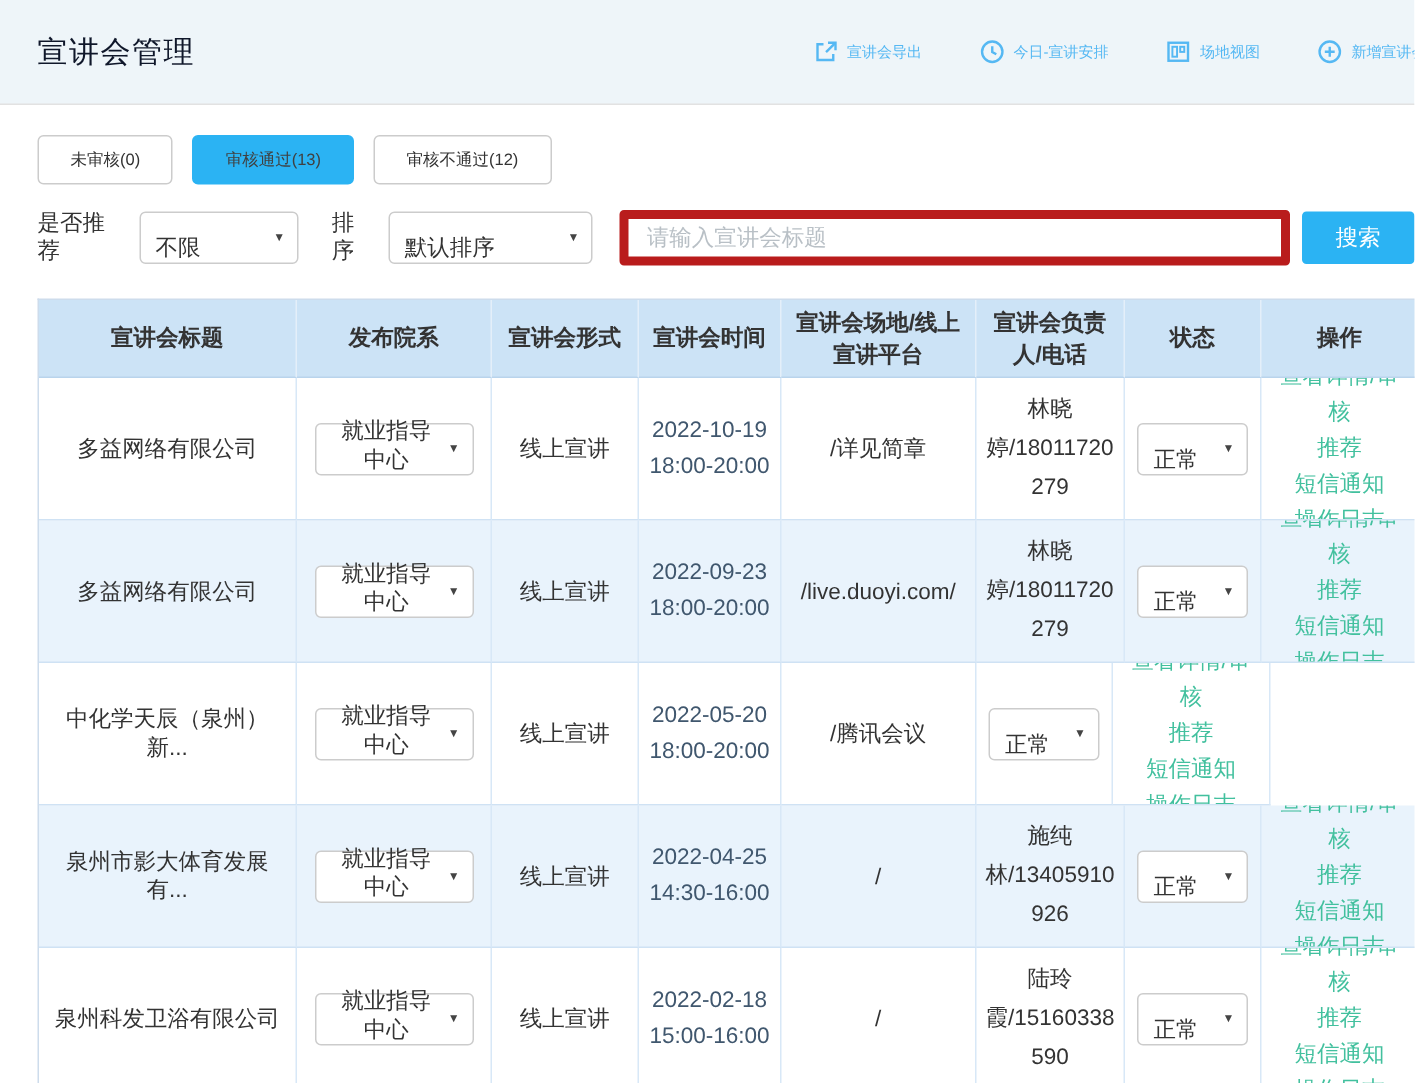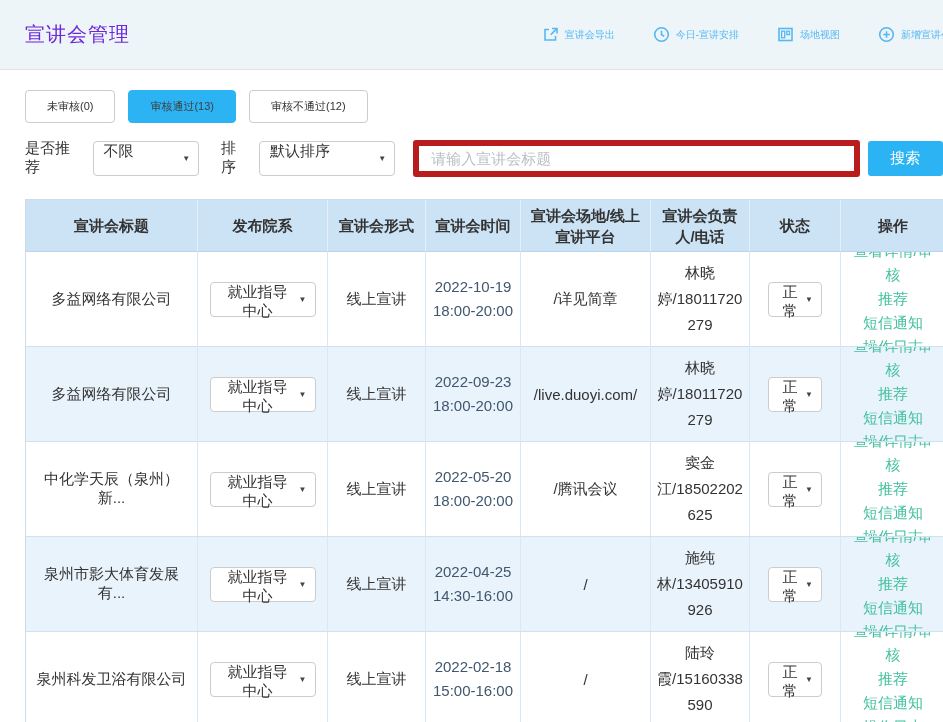--- a/index.html
+++ b/index.html
@@ -3,39 +3,39 @@
 <meta charset="utf-8">
 <style>
   * { margin: 0; padding: 0; box-sizing: border-box; }
   html, body { width: 943px; height: 722px; overflow: hidden; background: #fff;
     font-family: "Liberation Sans", "DejaVu Sans", sans-serif; }
   .page { width: 943px; height: 722px; overflow: hidden; position: relative; }
 
   
   .page-header { height: 70px; background: #eef5f9; border-bottom: 1px solid #e2e2e2;
     display: flex; align-items: center; padding: 0 0 0 25px; }
-  .page-title { font-size: 20px; color: #6d28d9; letter-spacing: 1px; font-weight: 400; }
+  .page-title { font-size: 20px; color: #0f172a; letter-spacing: 1px; font-weight: 400; }
   .header-actions { margin-left: auto; display: flex; align-items: center; gap: 38px;
     margin-right: -8px; white-space: nowrap; }
   .header-link { display: flex; align-items: center; gap: 6px; color: #55b8f3;
     font-size: 10px; cursor: pointer; }
   .header-link svg { width: 17px; height: 17px; display: block; }
 
   
   .tabs { padding: 20px 0 0 25px; display: flex; gap: 13px; }
   .tab { height: 33px; padding: 0 21px; background: #fff; border: 1px solid #ccc;
     border-radius: 4px; font-size: 11px; color: #333; display: flex; align-items: center;
     cursor: pointer; }
   .tab.active { background: #2bb3f3; border-color: #2bb3f3; color: #404040; }
 
   
   .filters { padding: 16px 0 0 25px; display: flex; align-items: center; font-size: 15px; color: #333; }
   .filter-label { margin-right: 8px; }
   .select { position: relative; background: #fff; border: 1px solid #ccc; border-radius: 4px;
-    height: 35px; display: flex; align-items: flex-start; padding: 0 20px 0 10px; cursor: pointer;
+    height: 35px; display: flex; align-items: flex-end; padding: 0 20px 0 10px; cursor: pointer;
     font-size: 15px; color: #333; }
   .select::after { content: "▼"; position: absolute; right: 8px; top: 50%;
     transform: translateY(-50%); font-size: 8px; color: #444; }
   .sel-recommend { width: 107px; margin-right: 22px; }
   .sel-sort { width: 137px; margin-right: 18px; }
   .search-input { width: 449px; height: 37px; border: 6px solid #b91c1c; border-radius: 3px;
     padding: 0 12px; font-size: 15px; color: #333; outline: none; margin-right: 8px;
     font-family: "Liberation Sans", "DejaVu Sans", sans-serif; }
   .search-input::placeholder { color: #b9c0c6; }
   .search-btn { width: 76px; height: 35px; background: #2bb3f3; color: #fff; border: none;
@@ -51,21 +51,21 @@
     border-bottom: 1px solid #b9d4ec; line-height: 1.4; }
   .tbody .tr { height: 95px; background: #fff; }
   .tbody .tr.alt { background: #e9f3fc; }
   .td { display: flex; align-items: center; justify-content: center; text-align: center;
     padding: 4px 6px; overflow: hidden; }
   .tbody .td { border-right: 1px solid #d8e8f7; border-bottom: 1px solid #cfe2f4; }
   .c1 { flex: 0 0 172px; } .c2 { flex: 0 0 130px; } .c3 { flex: 0 0 98px; }
   .c4 { flex: 0 0 95px; }  .c5 { flex: 0 0 130px; } .c6 { flex: 0 0 99px; }
   .c7 { flex: 0 0 91px; }  .c8 { flex: 0 0 105px; }
   .cell-select { width: 106px; }
-  .cell-select.small { width: 54px; }
+  .cell-select.small { width: 74px; }
   .time-text { color: #40576e; line-height: 24px; }
   .contact-text { overflow-wrap: break-word; word-wrap: break-word; width: 100%;
     line-height: 26px; }
   .actions-cell { flex-direction: column; justify-content: center; gap: 0; }
   .action-link { display: block; color: #42c09e; line-height: 24px; cursor: pointer;
     text-decoration: none; }
 </style>
 </head>
 <body>
 
@@ -225,23 +225,20 @@
     </div>
     <div class="td c3">
             <span>线上宣讲</span>
           </div>
     <div class="td c4">
             <span class="time-text">2022-05-20 18:00-20:00</span>
           </div>
     <div class="td c5">
             <span>/腾讯会议</span>
           </div>
-    <div class="td c6">
-            <span class="contact-text">窦金江/18502202625</span>
-          </div>
     <div class="td c7">
       <div class="select cell-select small">
         <span>正常</span>
       </div>
     </div>
     <div class="td c8 actions-cell">
       <a class="action-link">查看详情/审核</a>
       <a class="action-link">推荐</a>
       <a class="action-link">短信通知</a>
       <a class="action-link">操作日志</a>

